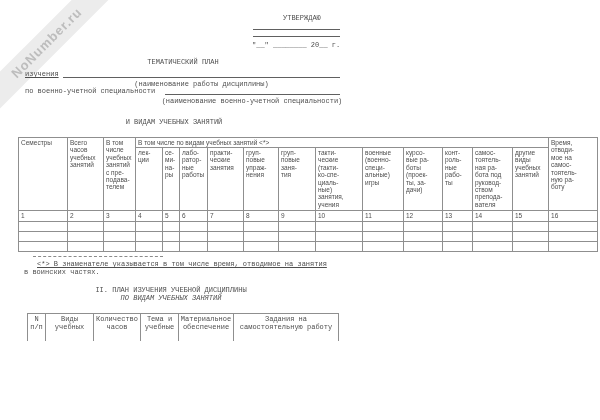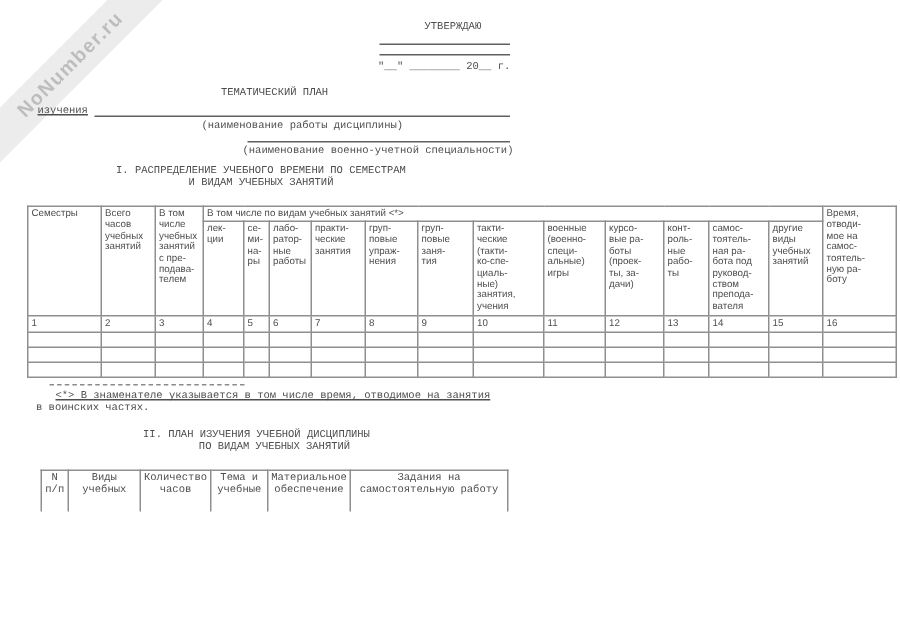--- a/index.html
+++ b/index.html
@@ -58,24 +58,24 @@
   <div class="rule" style="left:253px; top:29px; width:87px;"></div>
   <div class="rule" style="left:253px; top:36px; width:87px;"></div>
   <div class="abs" style="left:252px; top:41px;">"__" ________ 20__ г.</div>
 
   <div class="abs center" style="left:0; top:58px; width:366px;text-align:center;">ТЕМАТИЧЕСКИЙ ПЛАН</div>
 
   <div class="abs" style="left:25px; top:70px;text-decoration:underline;">изучения</div>
   <div class="rule" style="left:63px; top:77px; width:277px;"></div>
   <div class="abs center" style="left:63px; top:80px; width:277px;">(наименование работы дисциплины)</div>
 
+  <div class="abs" style="left:25px; top:87px;">по военно-учетной специальности</div>
   <div class="rule" style="left:165px; top:94px; width:175px;"></div>
   <div class="abs center" style="left:152px; top:97px; width:200px;">(наименование военно-учетной специальности)</div>
 
-  <div class="abs center" style="left:0; top:110px; width:348px;">I. РАСПРЕДЕЛЕНИЕ УЧЕБНОГО ВРЕМЕНИ ПО СЕМЕСТРАМ</div>
   <div class="abs center" style="left:0; top:118px; width:348px;">И ВИДАМ УЧЕБНЫХ ЗАНЯТИЙ</div>
 
   <table class="t1">
     <colgroup>
       <col style="width:49px">
         <col style="width:36px">
         <col style="width:32px">
       <col style="width:27px">
         <col style="width:17px">
         <col style="width:28px">
@@ -245,21 +245,21 @@
           <td></td>
     </tr>
   </tbody>
     </table>
 
   <div class="dashed" style="left:33px; top:256px; width:130px;"></div>
   <div class="abs" style="left:37px; top:260px;text-decoration:underline;">&lt;*&gt; В знаменателе указывается в том числе время, отводимое на занятия</div>
   <div class="abs" style="left:24px; top:268px;text-align:center;">в воинских частях.</div>
 
   <div class="abs center" style="left:0; top:286px; width:342px;">II. ПЛАН ИЗУЧЕНИЯ УЧЕБНОЙ ДИСЦИПЛИНЫ</div>
-  <div class="abs center" style="left:12px; top:294px; width:342px;">ПО ВИДАМ УЧЕБНЫХ ЗАНЯТИЙ</div>
+  <div class="abs center" style="left:0; top:294px; width:342px;font-style:italic;">ПО ВИДАМ УЧЕБНЫХ ЗАНЯТИЙ</div>
 
   <table class="t2">
     <colgroup>
       <col style="width:18px">
         <col style="width:48px">
         <col style="width:47px">
       <col style="width:38px">
         <col style="width:55px">
         <col style="width:105px">
     </colgroup>

